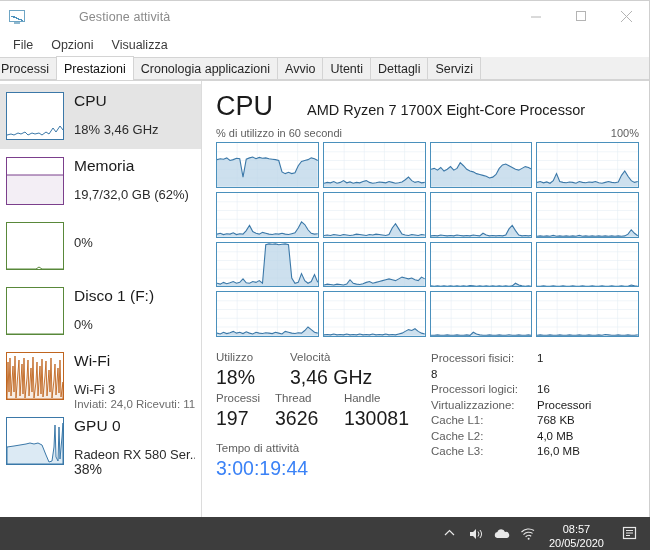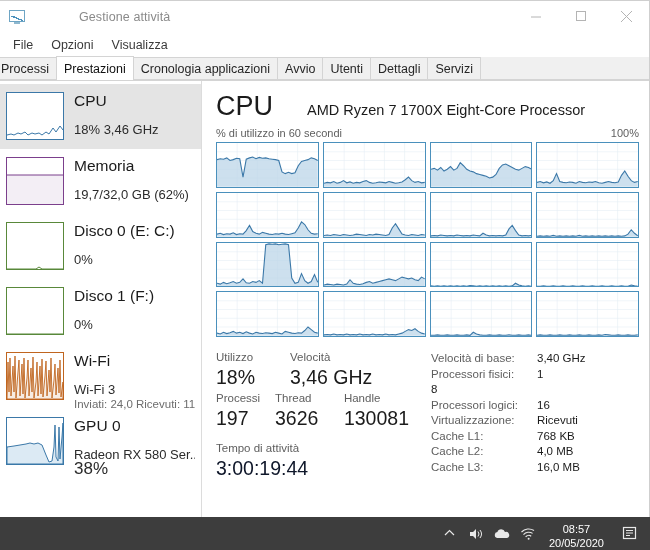--- a/index.html
+++ b/index.html
@@ -145,21 +145,21 @@
   .side-texts { padding-top: 0px; min-width: 0; overflow: hidden; }
   .side-title {
     font-size: 15.5px; color: #1b1b1b; line-height: 17px;
     white-space: nowrap;
   }
   .side-sub {
     font-size: 13px; color: #2b2b2b; line-height: 14px;
     white-space: nowrap; margin-top: 14px;
   }
   .side-sub2 {
-    font-size: 17px; color: #2b2b2b; line-height: 14px;
+    font-size: 14px; color: #2b2b2b; line-height: 14px;
     white-space: nowrap;
   }
   .side-net {
     font-size: 11.5px; color: #6d6d6d; line-height: 14px;
     white-space: nowrap;
   }
 
   
   .main {
     flex: 1;
@@ -209,21 +209,21 @@
   .stats-left { width: 205px; flex: none; }
   .srow { display: flex; }
   .sgroup { margin-right: 12px; }
   .sgroup.w1 { width: 62px; }
   .sgroup.w2 { width: 90px; }
   .sgroup.w3 { width: 66px; }
   .sgroup.w4 { width: 80px; }
   .slabel { font-size: 11.5px; color: #5e5e5e; line-height: 16px; white-space: nowrap; }
   .svalue { font-size: 19.5px; color: #1b1b1b; line-height: 25px; font-weight: 300; white-space: nowrap; }
   .uptime-label { font-size: 11.5px; color: #5e5e5e; line-height: 16px; margin-top: 9px; }
-  .uptime-value { font-size: 19.5px; color: #0f172a; line-height: 25px; font-weight: 300; }
+  .uptime-value { font-size: 19.5px; color: #3b82f6; line-height: 25px; font-weight: 300; }
 
   .stats-right { flex: 1; padding-left: 10px; padding-top: 2px; }
   .spec {
     display: flex;
     font-size: 11.5px;
     line-height: 15.5px;
   }
   .spec-k { color: #5e5e5e; width: 106px; flex: none; white-space: nowrap; }
   .spec-v { color: #1b1b1b; white-space: nowrap; }
 
@@ -334,21 +334,20 @@
         </div>
 
         <div class="side-item">
           <div class="thumb">
             <svg viewBox="0 0 58 48" preserveAspectRatio="none">
               <rect x="0.5" y="0.5" width="57" height="47" fill="#fff" stroke="#59883a" stroke-width="1"></rect>
               <polyline points="1,47 30,47 33,45 36,47 57,47" fill="none" stroke="#59883a" stroke-width="1"></polyline>
             </svg>
           </div>
           <div class="side-texts">
-            <div class="side-title">Disco 0 (E: C:)</div>
             <div class="side-sub">0%</div>
           </div>
         </div>
 
         <div class="side-item">
           <div class="thumb">
             <svg viewBox="0 0 58 48" preserveAspectRatio="none">
               <rect x="0.5" y="0.5" width="57" height="47" fill="#fff" stroke="#59883a" stroke-width="1"></rect>
               <polyline points="1,47 57,47" fill="none" stroke="#59883a" stroke-width="1"></polyline>
             </svg>
@@ -656,37 +655,33 @@
               </div>
             </div>
             <div>
               <div class="uptime-label">Tempo di attività</div>
               <div class="uptime-value">3:00:19:44</div>
             </div>
           </div>
 
           <div class="stats-right" id="spec-list">
               <div class="spec">
-                <span class="spec-k">Velocità di base:</span>
-                <span class="spec-v">3,40 GHz</span>
-              </div>
-              <div class="spec">
                 <span class="spec-k">Processori fisici:</span>
                 <span class="spec-v">1</span>
               </div>
               <div class="spec">
                 <span class="spec-v">8</span>
               </div>
               <div class="spec">
                 <span class="spec-k">Processori logici:</span>
                 <span class="spec-v">16</span>
               </div>
               <div class="spec">
                 <span class="spec-k">Virtualizzazione:</span>
-                <span class="spec-v">Ricevuti</span>
+                <span class="spec-v">Processori</span>
               </div>
               <div class="spec">
                 <span class="spec-k">Cache L1:</span>
                 <span class="spec-v">768 KB</span>
               </div>
               <div class="spec">
                 <span class="spec-k">Cache L2:</span>
                 <span class="spec-v">4,0 MB</span>
               </div>
               <div class="spec">

